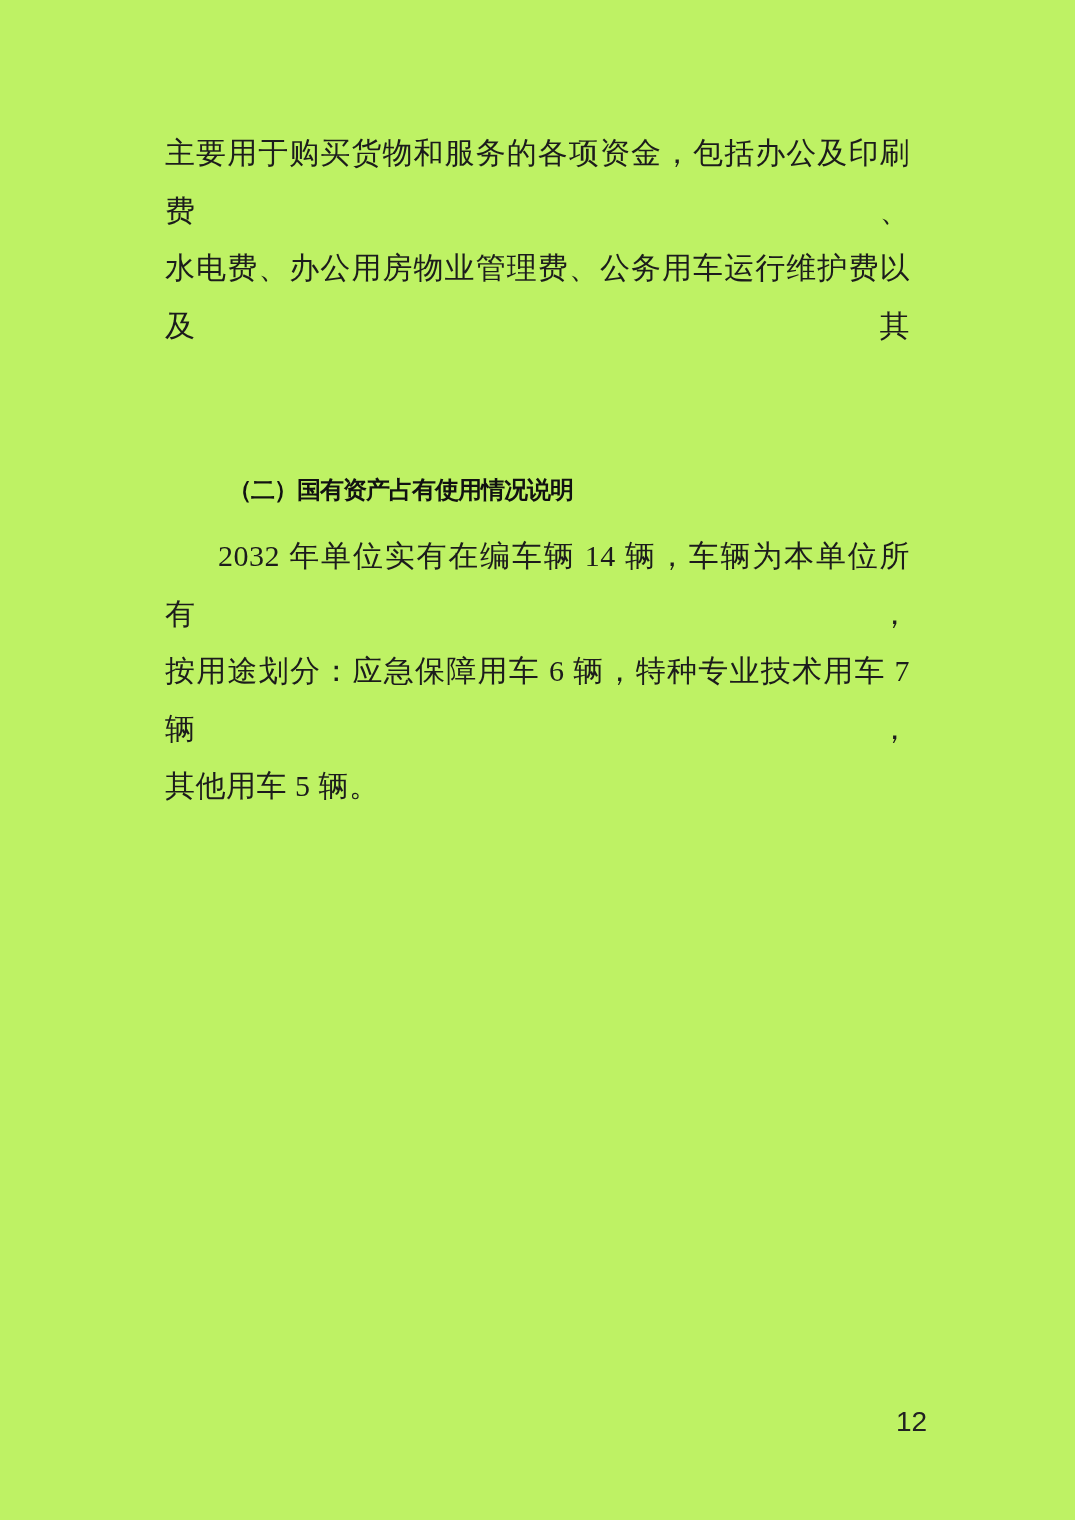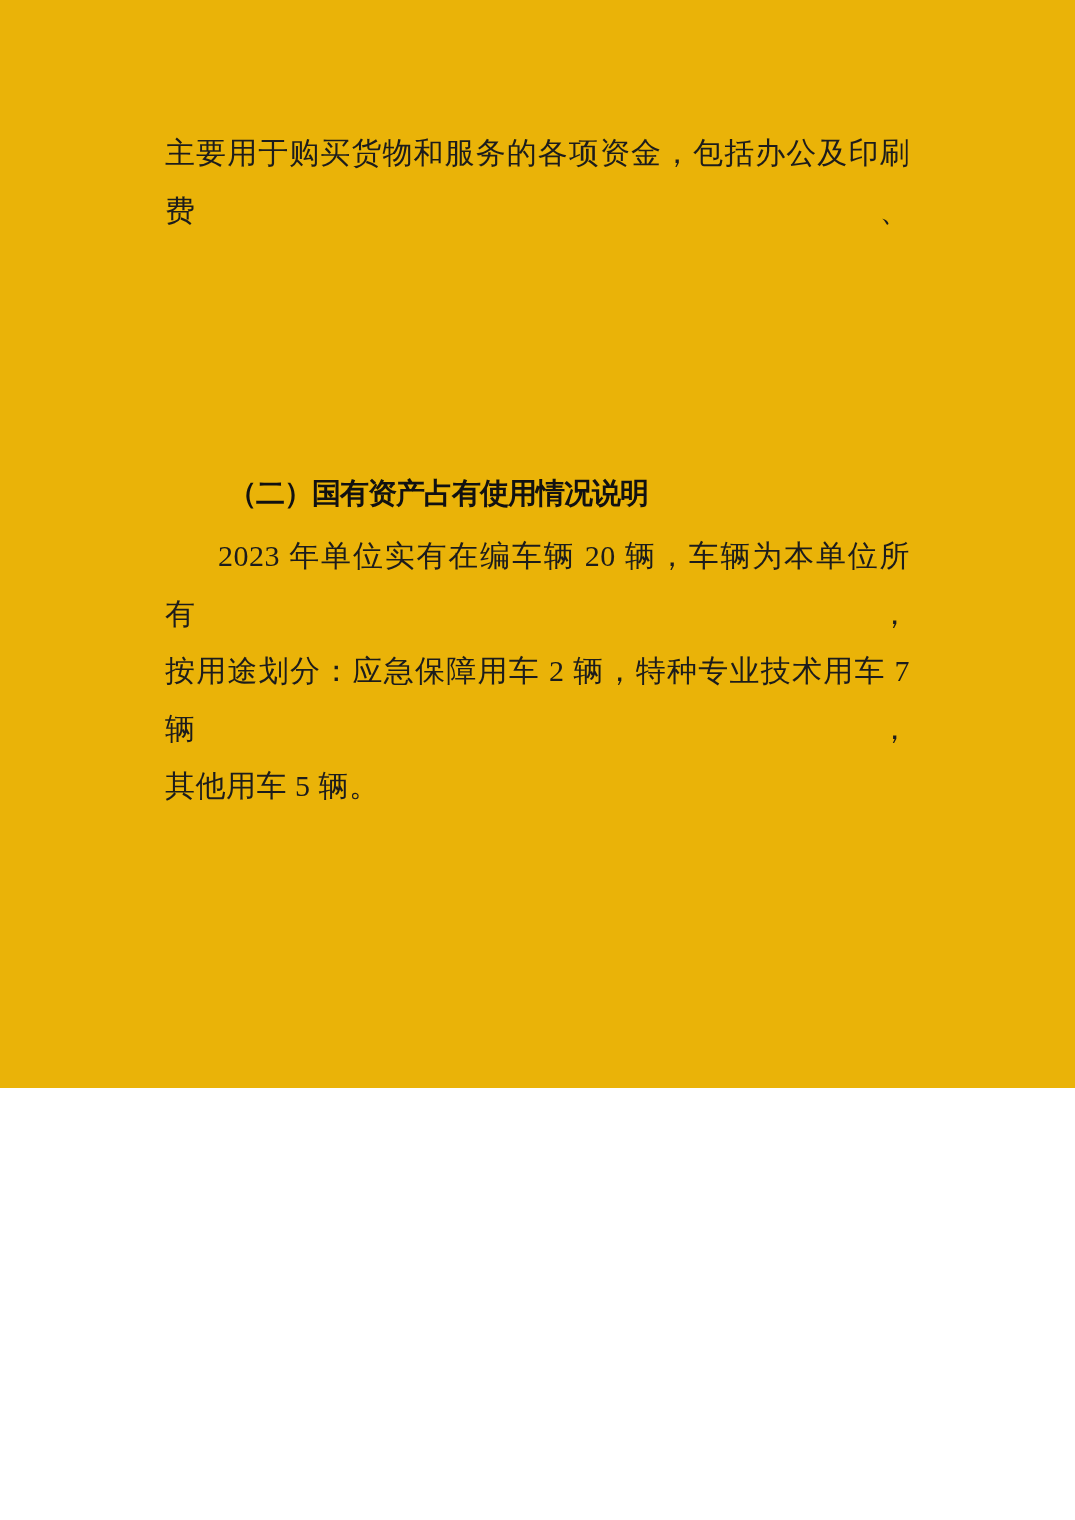--- a/index.html
+++ b/index.html
@@ -3,22 +3,22 @@
 <meta charset="utf-8">
 <style>
   html, body {
     margin: 0;
     padding: 0;
     background: #ffffff;
   }
   .page {
     position: relative;
     width: 1075px;
-    height: 1088px;
-    background: #eab308;
+    height: 1520px;
+    background: #bef264;
     color: #1c1c1c;
     font-family: "Liberation Serif", serif;
     overflow: hidden;
   }
   .para {
     position: absolute;
     left: 165px;
     width: 745px;
     font-size: 30px;
     line-height: 57.6px;
@@ -33,46 +33,47 @@
     text-align-last: justify;
   }
   .line.indent { text-indent: 53px; }
   .section-heading {
     position: absolute;
     left: 228px;
     top: 474px;
     margin: 0;
     font-family: "Liberation Sans", sans-serif;
     font-weight: 700;
-    font-size: 29px;
+    font-size: 24px;
     letter-spacing: -1px;
     color: #111111;
     white-space: nowrap;
   }
   .page-number {
     position: absolute;
     left: 896px;
     top: 1406px;
     font-family: "Liberation Sans", sans-serif;
     font-size: 28px;
     color: #222222;
   }
 </style>
 </head>
 <body>
 
 <div class="page">
 
   <div class="para para-funds">
     <div class="line just">主要用于购买货物和服务的各项资金，包括办公及印刷费、</div>
+    <div class="line just">水电费、办公用房物业管理费、公务用车运行维护费以及其</div>
   </div>
 
   <h2 class="section-heading">（二）国有资产占有使用情况说明</h2>
 
   <div class="para para-vehicles">
-    <div class="line just indent">2023 年单位实有在编车辆 20 辆，车辆为本单位所有，</div>
-    <div class="line just">按用途划分：应急保障用车 2 辆，特种专业技术用车 7 辆，</div>
+    <div class="line just indent">2032 年单位实有在编车辆 14 辆，车辆为本单位所有，</div>
+    <div class="line just">按用途划分：应急保障用车 6 辆，特种专业技术用车 7 辆，</div>
     <div class="line">其他用车 5 辆。</div>
   </div>
 
   <div class="page-number">12</div>
 
 </div>
 
 </body></html>

